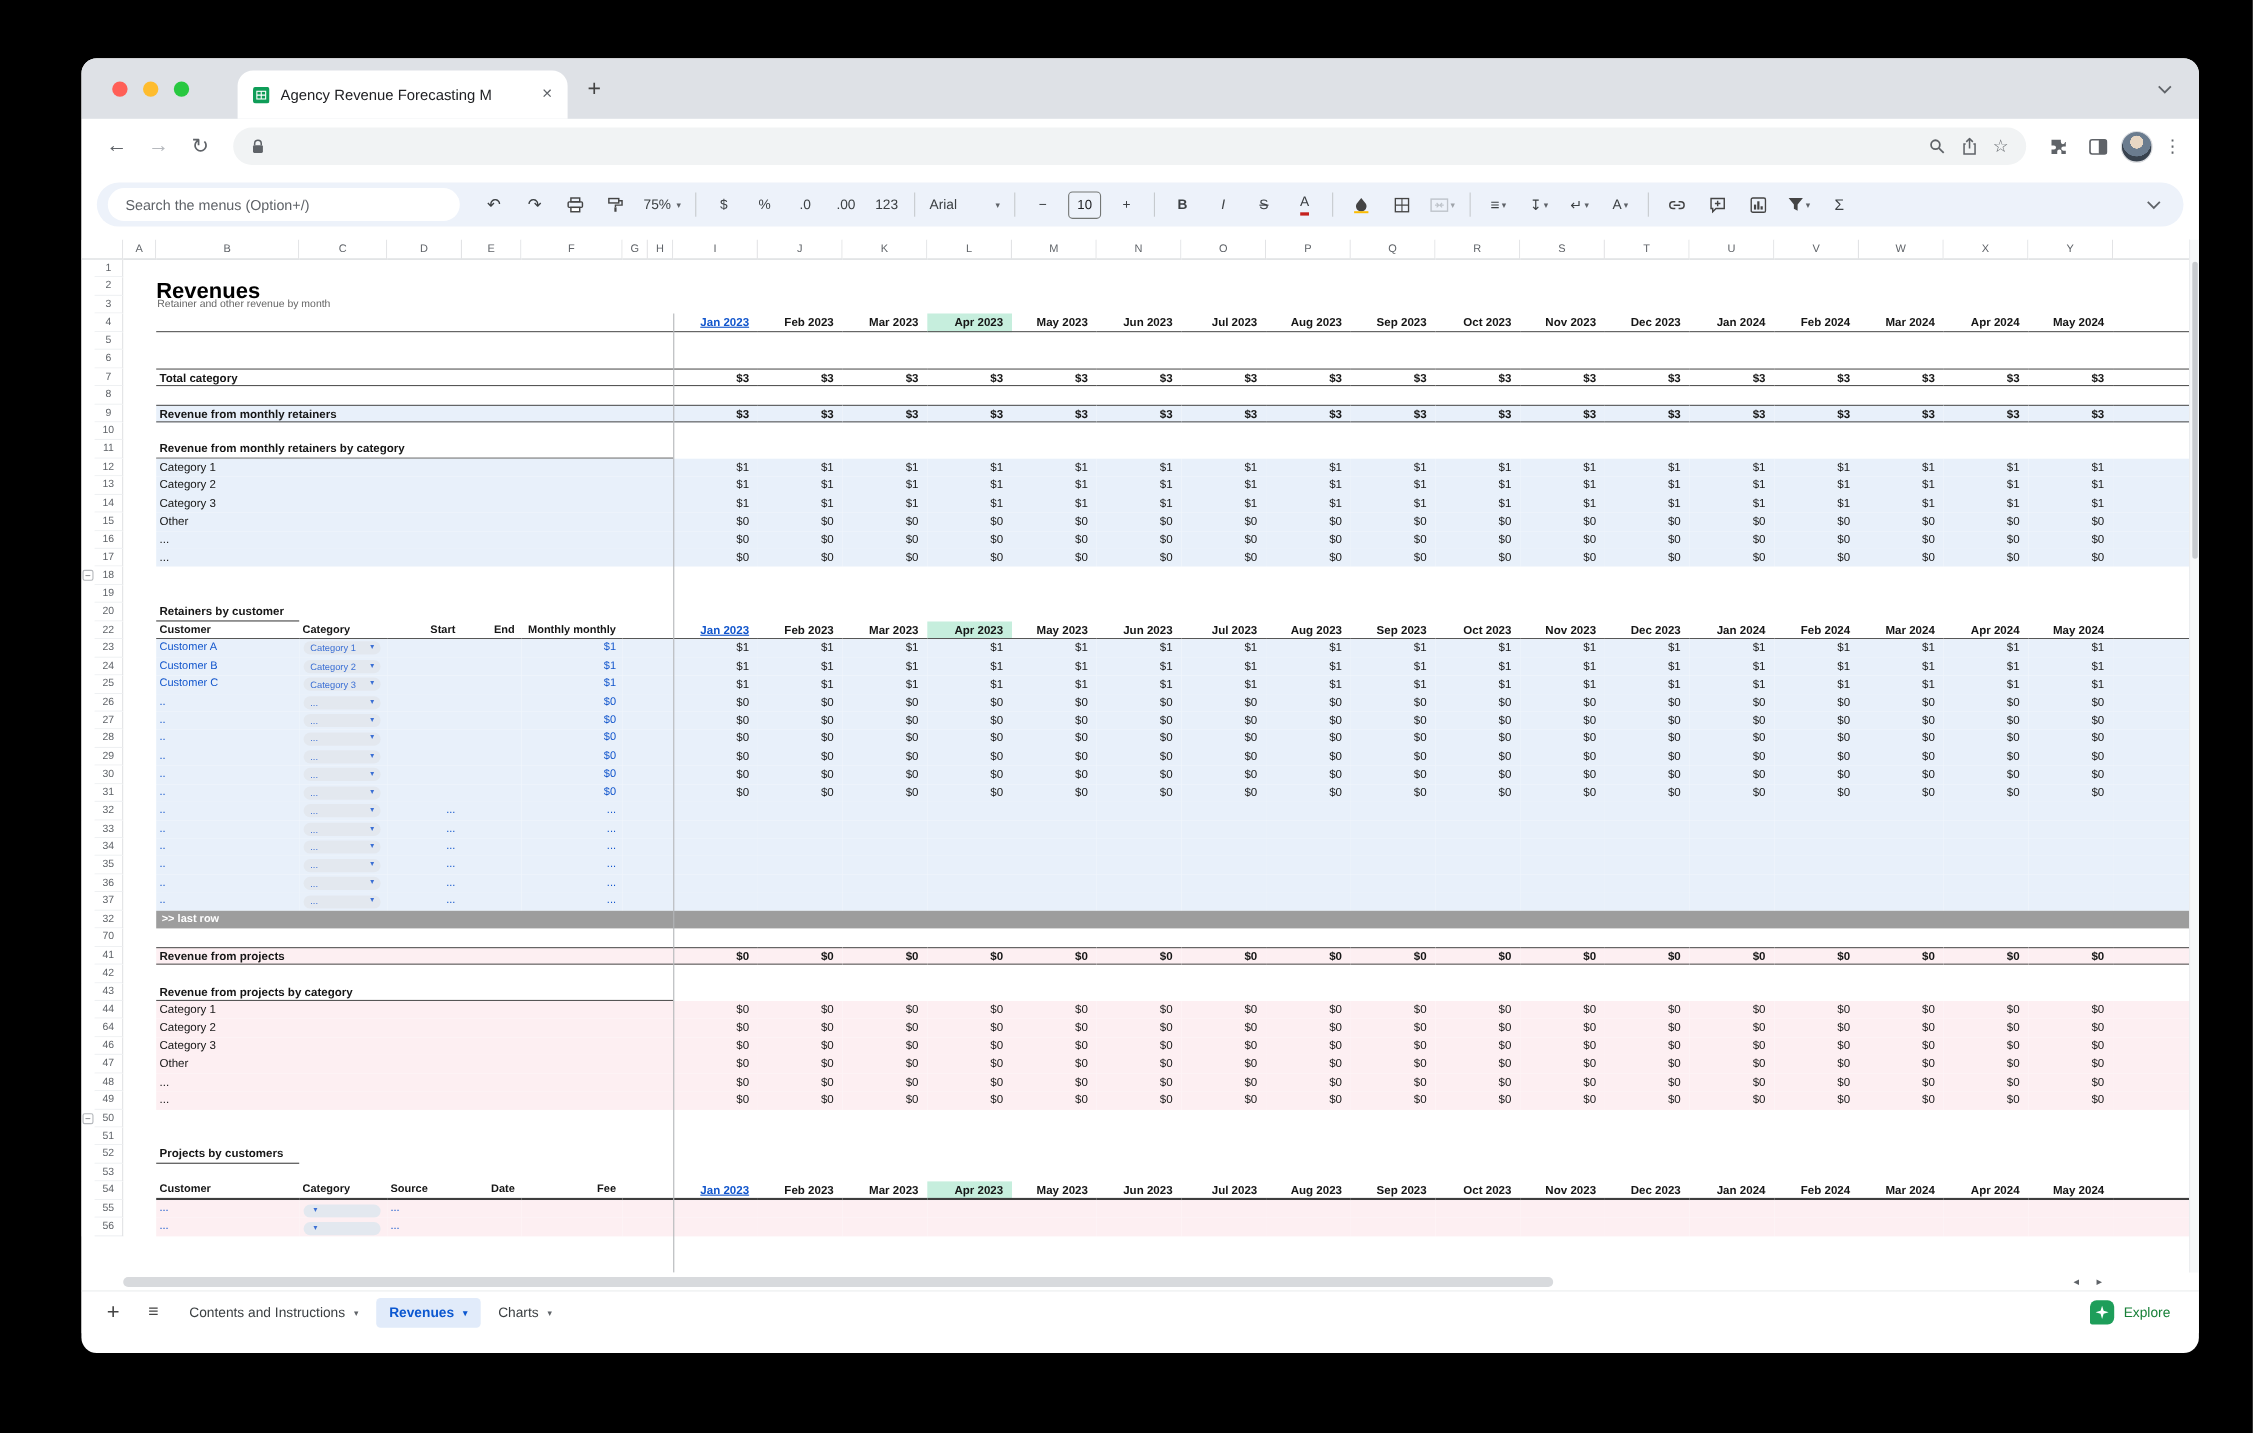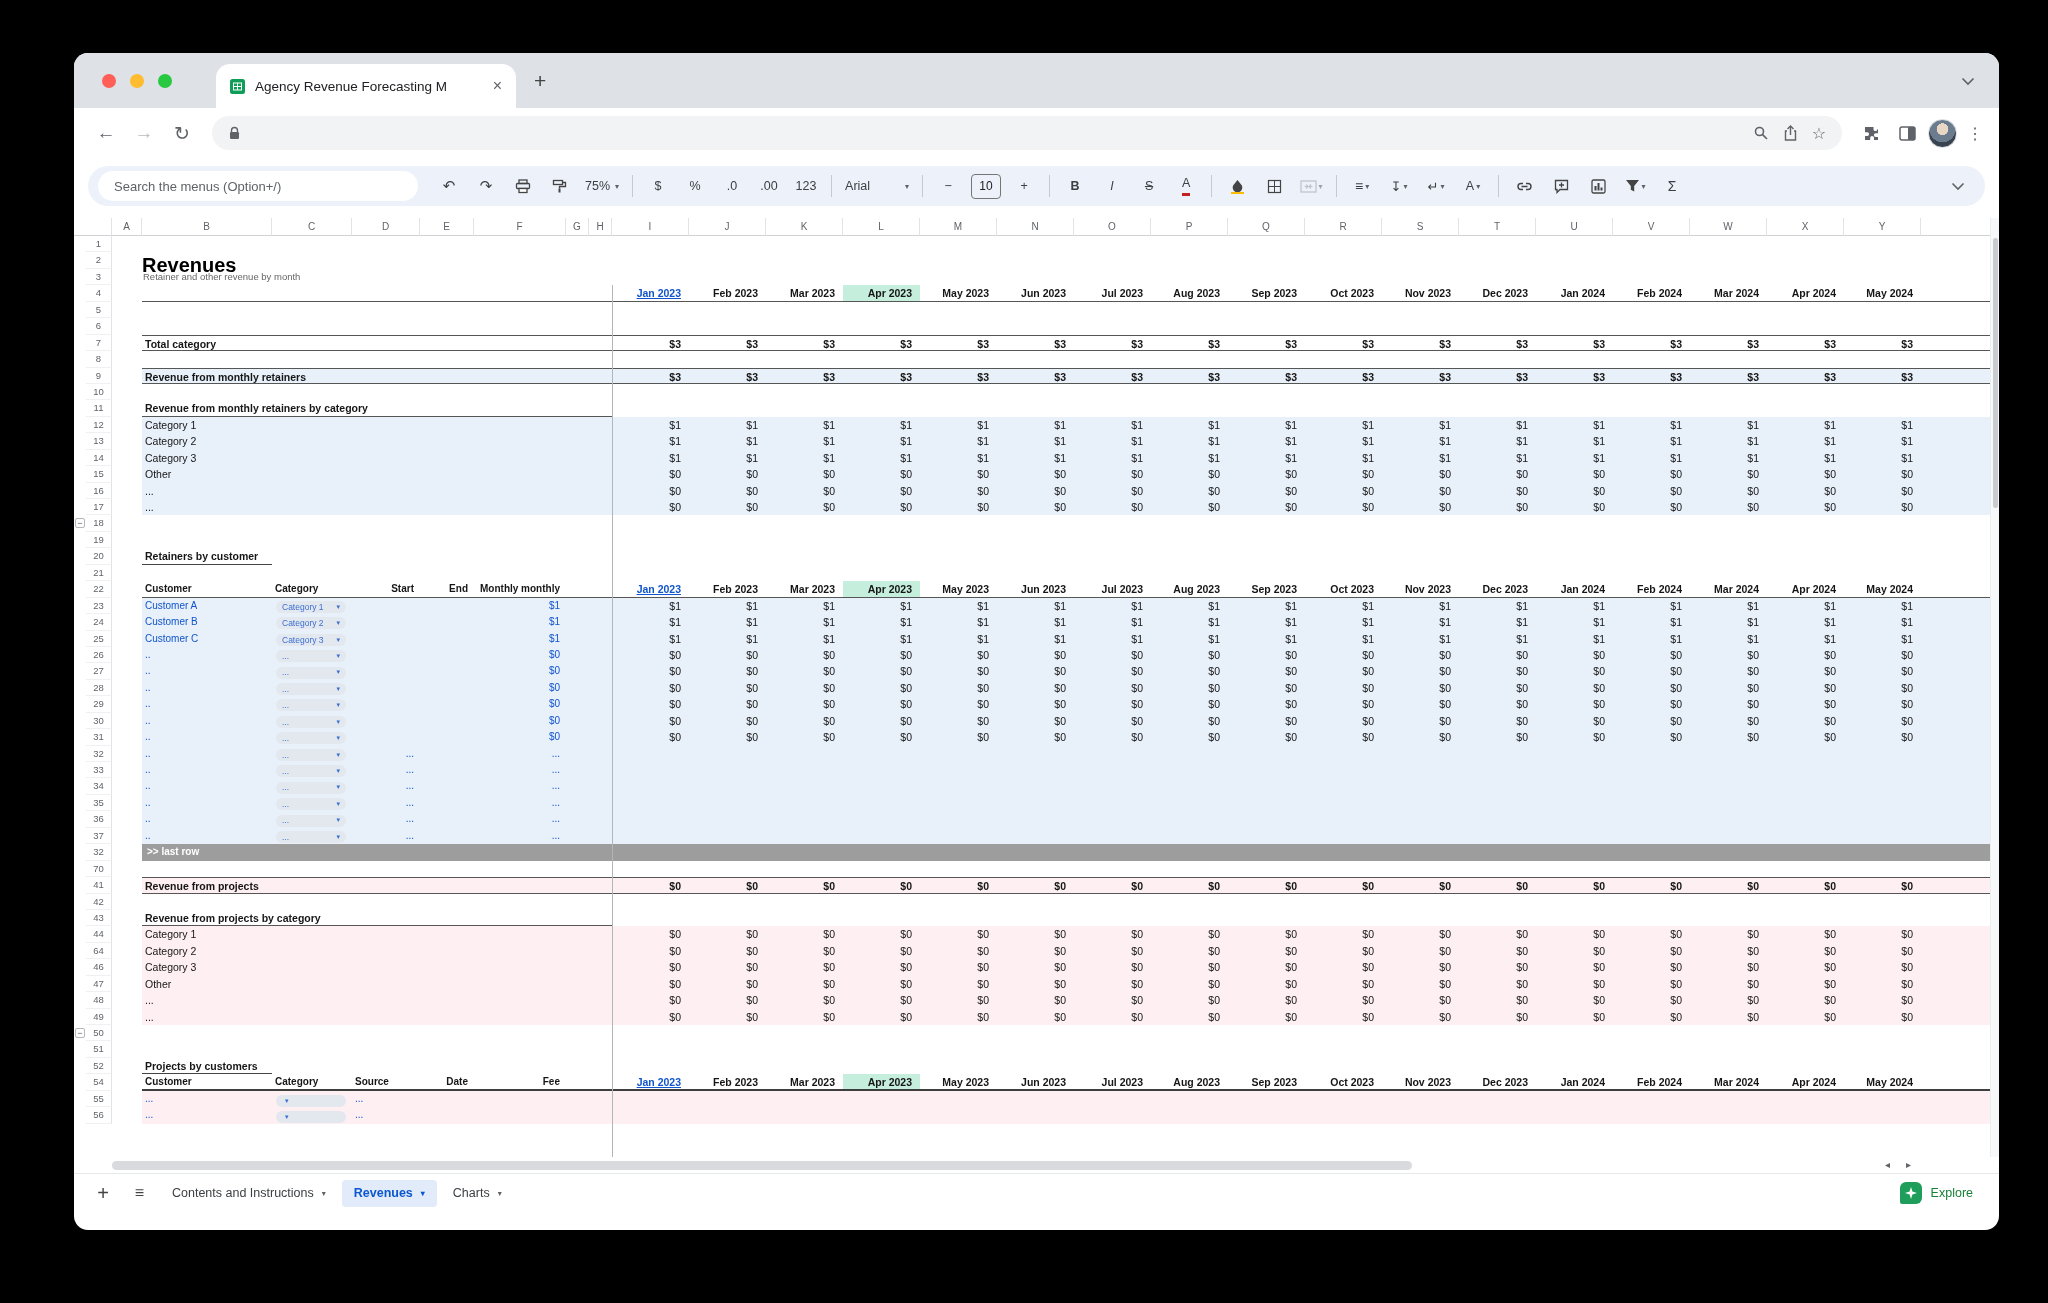--- a/index.html
+++ b/index.html
@@ -556,24 +556,20 @@
           <div class="nc" style="width: 26px;">19</div>
         </div>
         <div class="grow">
           <div class="gc" style="width: 12px;"></div>
           <div class="nc" style="width: 26px;">20</div>
           <div class="c" style="width: 30px;"></div>
           <div class="c hd bbu" style="width: 130px;">Retainers by customer</div>
         </div>
         <div class="grow">
           <div class="gc" style="width: 12px;"></div>
-          <div class="nc" style="width: 26px;">21</div>
-        </div>
-        <div class="grow">
-          <div class="gc" style="width: 12px;"></div>
           <div class="nc" style="width: 26px;">22</div>
           <div class="c" style="width: 30px;"></div>
           <div class="c th bb" style="width: 130px;">Customer</div>
           <div class="c th bb" style="width: 80px;">Category</div>
           <div class="c th bb ar" style="width: 68px;">Start</div>
           <div class="c th bb ar" style="width: 54px;">End</div>
           <div class="c th bb ar" style="width: 92px;">Monthly monthly</div>
           <div class="c bb" style="width: 46px;"></div>
           <div class="c mh bb lk" style="width: 77px;">Jan 2023</div>
           <div class="c mh bb" style="width: 77px;">Feb 2023</div>
@@ -1228,20 +1224,24 @@
           <div class="nc" style="width: 26px;">51</div>
         </div>
         <div class="grow">
           <div class="gc" style="width: 12px;"></div>
           <div class="nc" style="width: 26px;">52</div>
           <div class="c" style="width: 30px;"></div>
           <div class="c hd bbu" style="width: 130px;">Projects by customers</div>
         </div>
         <div class="grow">
           <div class="gc" style="width: 12px;"></div>
+          <div class="nc" style="width: 26px;">53</div>
+        </div>
+        <div class="grow">
+          <div class="gc" style="width: 12px;"></div>
           <div class="nc" style="width: 26px;">54</div>
           <div class="c" style="width: 30px;"></div>
           <div class="c th bb2" style="width: 130px;">Customer</div>
           <div class="c th bb2" style="width: 80px;">Category</div>
           <div class="c th bb2" style="width: 68px;">Source</div>
           <div class="c th bb2 ar" style="width: 54px;">Date</div>
           <div class="c th bb2 ar" style="width: 92px;">Fee</div>
           <div class="c bb2" style="width: 46px;"></div>
           <div class="c mh bb2 lk" style="width: 77px;">Jan 2023</div>
           <div class="c mh bb2" style="width: 77px;">Feb 2023</div>

